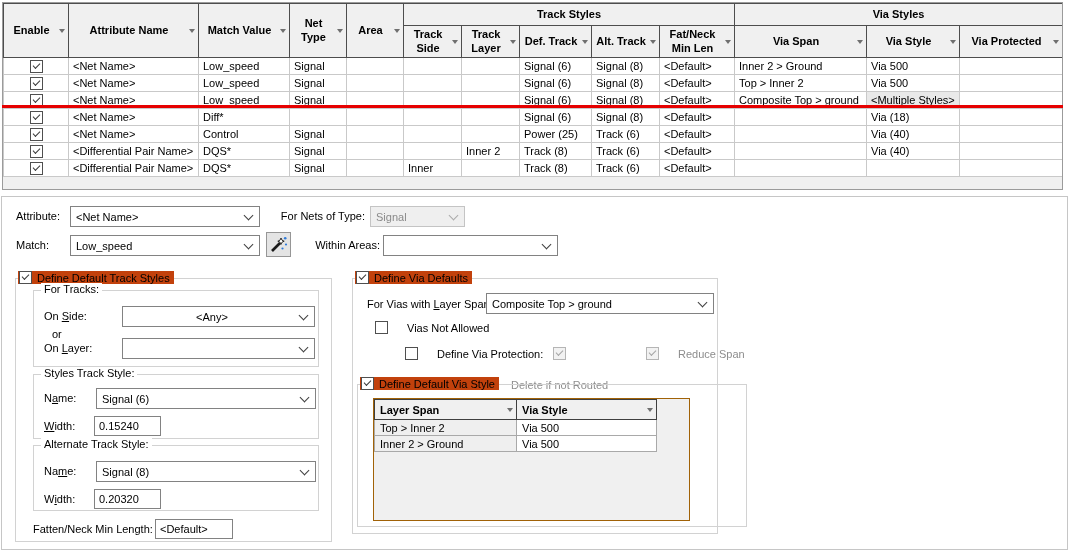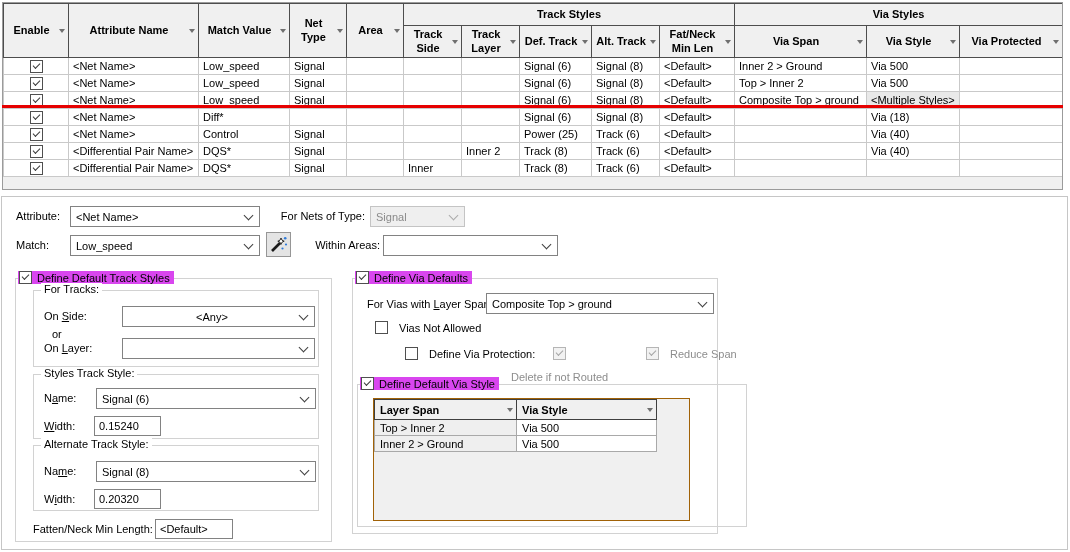--- a/index.html
+++ b/index.html
@@ -39,23 +39,23 @@
   .combo.disabled .chev::before{border-color:#ababab;}
   .textbox{position:absolute;background:#fff;border:1px solid #828282;box-sizing:border-box;
     display:flex;align-items:center;padding:0 4px;font-size:11px;}
 
   .lbl{position:absolute;font-size:11px;white-space:nowrap;}
   .lbl.r{text-align:right;}
   .mn{text-decoration:underline;}
 
   .groupbox{position:absolute;border:1px solid #d2d2d2;box-sizing:border-box;}
   .gb-caption{position:absolute;top:-8px;left:7px;background:#fff;padding:0 3px;font-size:11px;white-space:nowrap;}
-  .cb-caption{position:absolute;top:-8px;left:2px;background:#d946ef;padding:0 4px 0 1px;
+  .cb-caption{position:absolute;top:-8px;left:2px;background:#c2410c;padding:0 4px 0 1px;
     display:flex;align-items:center;gap:5px;font-size:11px;white-space:nowrap;}
-  .cb-row{position:absolute;display:flex;align-items:center;gap:11px;font-size:11px;white-space:nowrap;}
+  .cb-row{position:absolute;display:flex;align-items:center;gap:19px;font-size:11px;white-space:nowrap;}
   .cb-row.disabled{color:#8d8d8d;}
 
   
   .form-panel{position:absolute;left:1px;top:196px;width:1067px;height:354px;
     background:#fff;border:1px solid #c6c6c6;box-sizing:border-box;}
   .wand-btn{position:absolute;left:264px;top:35px;width:25px;height:25px;background:#e4e4e4;
     border:1px solid #969696;box-sizing:border-box;display:flex;align-items:center;justify-content:center;padding:0;}
 
   
   .via-table-container{position:absolute;left:15px;top:13px;width:317px;height:123px;

